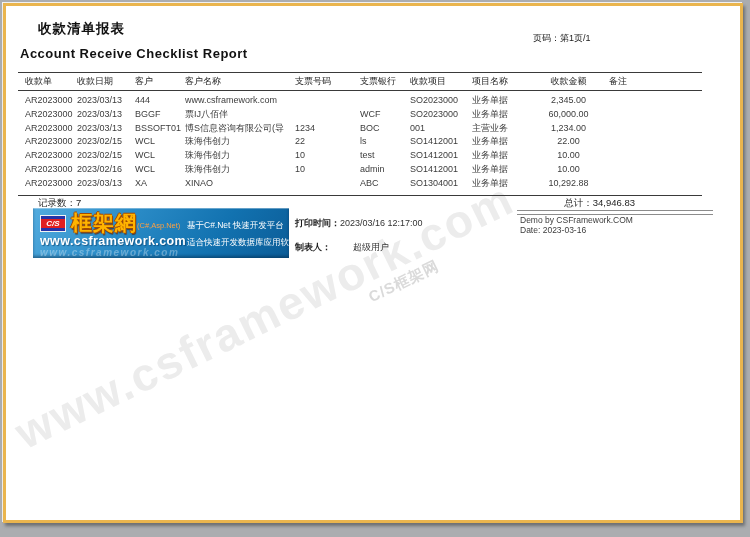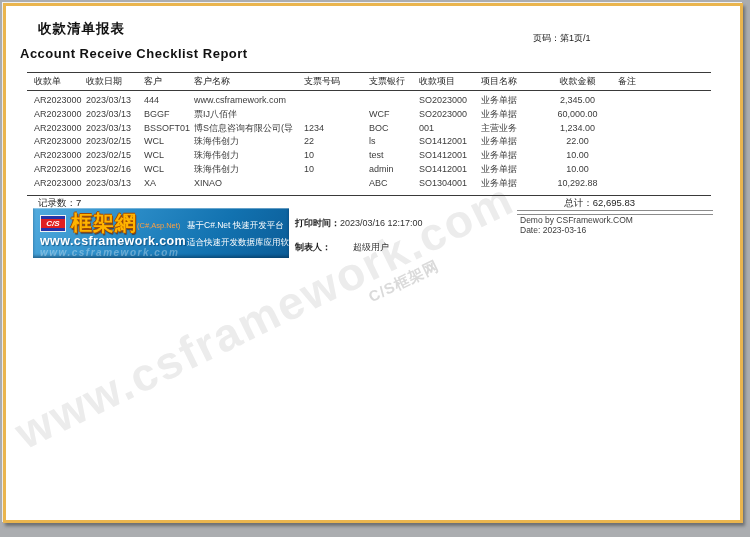--- a/index.html
+++ b/index.html
@@ -29,21 +29,21 @@
   }
 
   .layer{position:absolute;left:0;top:0;right:0;bottom:0;z-index:1;}
 
   .title-cn{position:absolute;left:32px;top:14px;font-size:13.5px;font-weight:bold;color:#111;letter-spacing:1px;}
   .title-en{position:absolute;left:14px;top:40px;font-size:13px;font-weight:bold;color:#111;
             font-family:Liberation Sans, sans-serif;letter-spacing:.5px;}
   .pageno{position:absolute;left:527px;top:26px;font-size:9px;color:#222;}
 
   
-  .rpt-table{position:absolute;left:21px;top:66px;width:684px;}
+  .rpt-table{position:absolute;left:12px;top:66px;width:684px;}
   .tr{display:grid;grid-template-columns:59px 58px 50px 110px 65px 50px 62px 70px 53px 1fr;}
   .thead{height:17px;line-height:17px;border-top:1px solid #3a3a3a;border-bottom:1px solid #3a3a3a;
          font-size:9px;color:#1d1d1d;}
   .tbody{border-bottom:1.5px solid #3a3a3a;padding:3px 0 4px 0;}
   .tbody .tr{height:13.8px;line-height:13.8px;font-size:9px;color:#3c3c3c;}
   .td,.th{overflow:hidden;white-space:nowrap;}
   .c1{padding-left:7px;}
   .c9{text-align:center;}
   .c10{padding-left:14px;}
 
@@ -197,21 +197,21 @@
             <div class="td c6">ABC</div>
             <div class="td c7">SO1304001</div>
             <div class="td c8">业务单据</div>
             <div class="td c9">10,292.88</div>
             <div class="td c10"></div>
           </div>
         </div>
       </div>
 
       <div class="rec-count">记录数：7</div>
-      <div class="total">总计：62,695.83</div>
+      <div class="total">总计：34,946.83</div>
       <div class="dbl-rule"></div>
 
       <div class="demo">
         <div>Demo by CSFramework.COM</div>
         <div>Date: 2023-03-16</div>
       </div>
 
       <div class="pline1">
         <span class="plabel">打印时间：</span><span class="pvalue">2023/03/16 12:17:00</span>
       </div>

